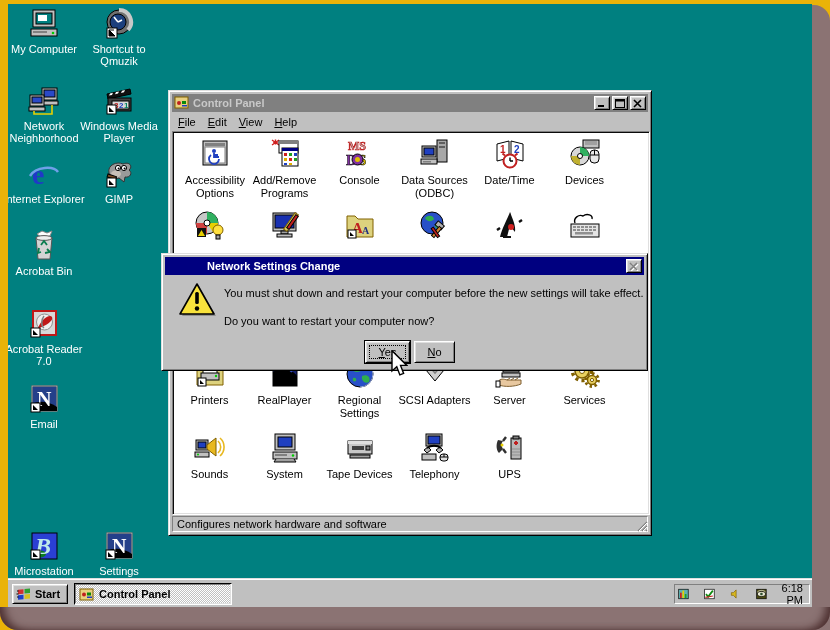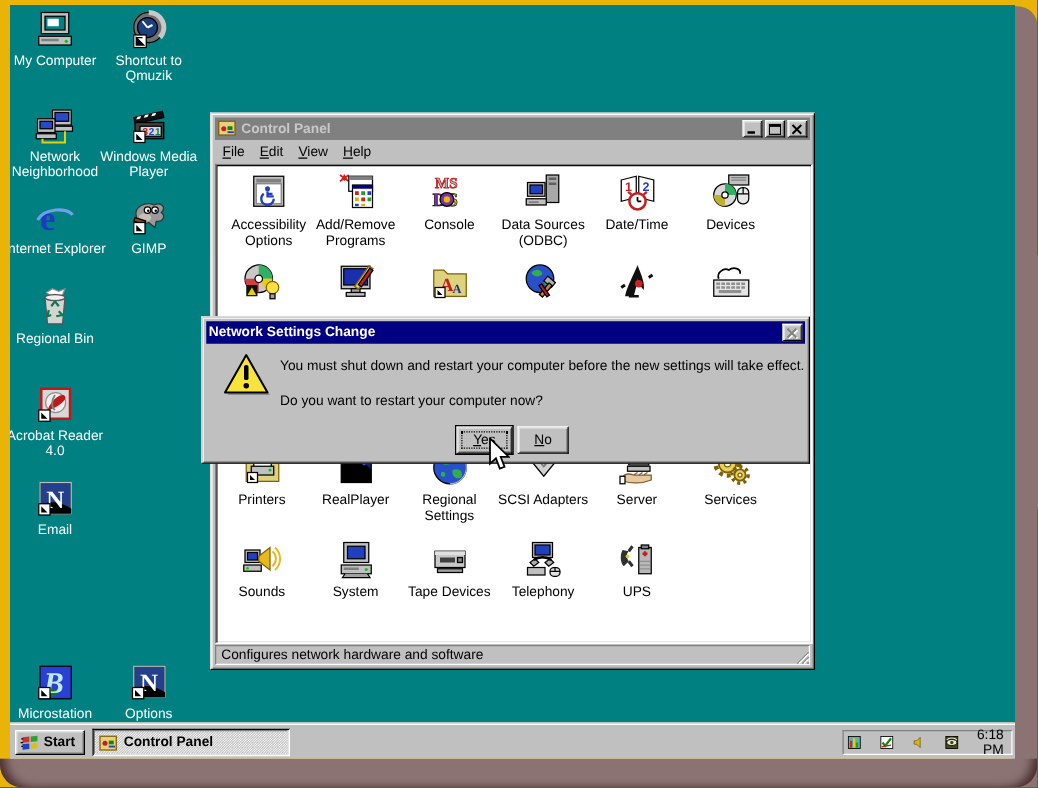--- a/index.html
+++ b/index.html
@@ -26,21 +26,21 @@
              box-shadow: inset 1px 1px 0 #dfdfdf, inset -1px -1px 0 #808080; }
   .sunken  { border:1px solid; border-color:#808080 #fff #fff #808080; }
 
   
   .window { position:absolute; left:160px; top:86px; width:484px; height:446px; z-index:10; }
   .titlebar { position:absolute; left:3px; right:3px; top:3px; height:18px; background:#808080;
               display:flex; align-items:center; padding:0 2px; }
   .titlebar.active { background:#000080; }
   .titlebar .ticon { width:16px; height:14px; margin-right:3px; }
   .titlebar .ttext { color:#c8c8c8; font-weight:bold; flex:1; }
-  .titlebar.active .ttext { color:#fff; }
+  .titlebar.active .ttext { color:#fff;margin-left:40px; }
   .tbtn { width:16px; height:14px; margin-left:2px; display:flex; align-items:center; justify-content:center; }
   .menubar { position:absolute; left:3px; right:3px; top:21px; height:19px; display:flex; align-items:center; }
   .menuitem { display:inline-block; padding:2px 6px 1px 6px; color:#000; }
   .ul::first-letter { text-decoration:underline; }
   .content { position:absolute; left:3px; top:40px; width:478px; height:384px; background:#fff;
              border:1px solid; border-color:#808080 #fff #fff #808080;
              box-shadow: inset 1px 1px 0 #0a0a0a, inset -1px -1px 0 #dfdfdf; overflow:hidden; }
   .cell { position:absolute; width:75px; text-align:center; }
   .cell .img { width:32px; height:32px; margin:0 auto; }
   .cell .lbl { margin-top:4px; color:#000; line-height:13px; }
@@ -157,33 +157,33 @@
       <div class="lbl">GIMP</div>
     </div>
 
     <div class="dicon" style="left:-6px;top:226px;">
       <div class="img"><svg viewBox="0 0 32 32">
         <path d="M9 4 L14 1 L19 3 L24 1 L22 6 L14 8 Z" fill="#fff" stroke="#888"></path>
         <path d="M8 8 L24 8 L22 29 L10 29 Z" fill="#d4d4d4" stroke="#555"></path>
         <ellipse cx="16" cy="8" rx="8" ry="2.4" fill="#efefef" stroke="#555"></ellipse>
         <path d="M13 15 l3 -4 3 4 M19 19 l3 3 -5 1 M13 22 l-3 1 1 -5" fill="none" stroke="#0a7d4f" stroke-width="1.8"></path>
       </svg></div>
-      <div class="lbl">Regional Bin</div>
+      <div class="lbl">Acrobat Bin</div>
     </div>
 
     <div class="dicon" style="left:-6px;top:304px;">
       <div class="img"><svg viewBox="0 0 32 32">
         <rect x="5" y="3" width="23" height="24" fill="#d8d8d8" stroke="#c01818" stroke-width="2"></rect>
         <circle cx="16.5" cy="14" r="8" fill="#efefef" stroke="#909090"></circle>
         <path d="M10 20 C14 10 22 6 24 9 C26 12 18 18 11 20 Z" fill="#c01818"></path>
         <path d="M16 8 C13 12 13 18 16 20" fill="none" stroke="#808080" stroke-width="1.5"></path>
         <rect x="3" y="20" width="9" height="9" fill="#fff" stroke="#000"></rect>
         <path d="M5 27 L5 22 L10 27 Z" fill="#000"></path>
       </svg></div>
-      <div class="lbl">Acrobat Reader 4.0</div>
+      <div class="lbl">Acrobat Reader 7.0</div>
     </div>
 
     <div class="dicon" style="left:-6px;top:379px;">
       <div class="img"><svg viewBox="0 0 32 32">
         <rect x="4" y="3" width="25" height="25" fill="#24408a" stroke="#000"></rect>
         <rect x="4" y="3" width="25" height="25" fill="none" stroke="#c0c0c0"></rect>
         <path d="M4 21 C12 17 22 19 29 24 L29 28 L4 28 Z" fill="#000"></path>
         <text x="9" y="23" font-size="20" font-weight="bold" fill="#fff" font-family="Liberation Serif, serif">N</text>
         <rect x="3" y="20" width="9" height="9" fill="#fff" stroke="#000"></rect>
         <path d="M5 27 L5 22 L10 27 Z" fill="#000"></path>
@@ -205,21 +205,21 @@
 
     <div class="dicon" style="left:69px;top:526px;">
       <div class="img"><svg viewBox="0 0 32 32">
         <rect x="4" y="3" width="25" height="25" fill="#24408a" stroke="#000"></rect>
         <rect x="4" y="3" width="25" height="25" fill="none" stroke="#c0c0c0"></rect>
         <path d="M4 21 C12 17 22 19 29 24 L29 28 L4 28 Z" fill="#000"></path>
         <text x="9" y="23" font-size="20" font-weight="bold" fill="#fff" font-family="Liberation Serif, serif">N</text>
         <rect x="3" y="20" width="9" height="9" fill="#fff" stroke="#000"></rect>
         <path d="M5 27 L5 22 L10 27 Z" fill="#000"></path>
       </svg></div>
-      <div class="lbl">Options</div>
+      <div class="lbl">Settings</div>
     </div>
 
     <div class="window raised">
       <div class="titlebar">
         <div class="ticon"><svg viewBox="0 0 16 14">
           <rect x="1" y="1" width="13" height="11" fill="#e8d080" stroke="#806000"></rect>
           <circle cx="5" cy="7" r="2" fill="#c02020"></circle>
           <rect x="8" y="5" width="4" height="3" fill="#0a8a0a"></rect>
           <rect x="8" y="9" width="5" height="1.5" fill="#2040c0"></rect>
         </svg></div>

